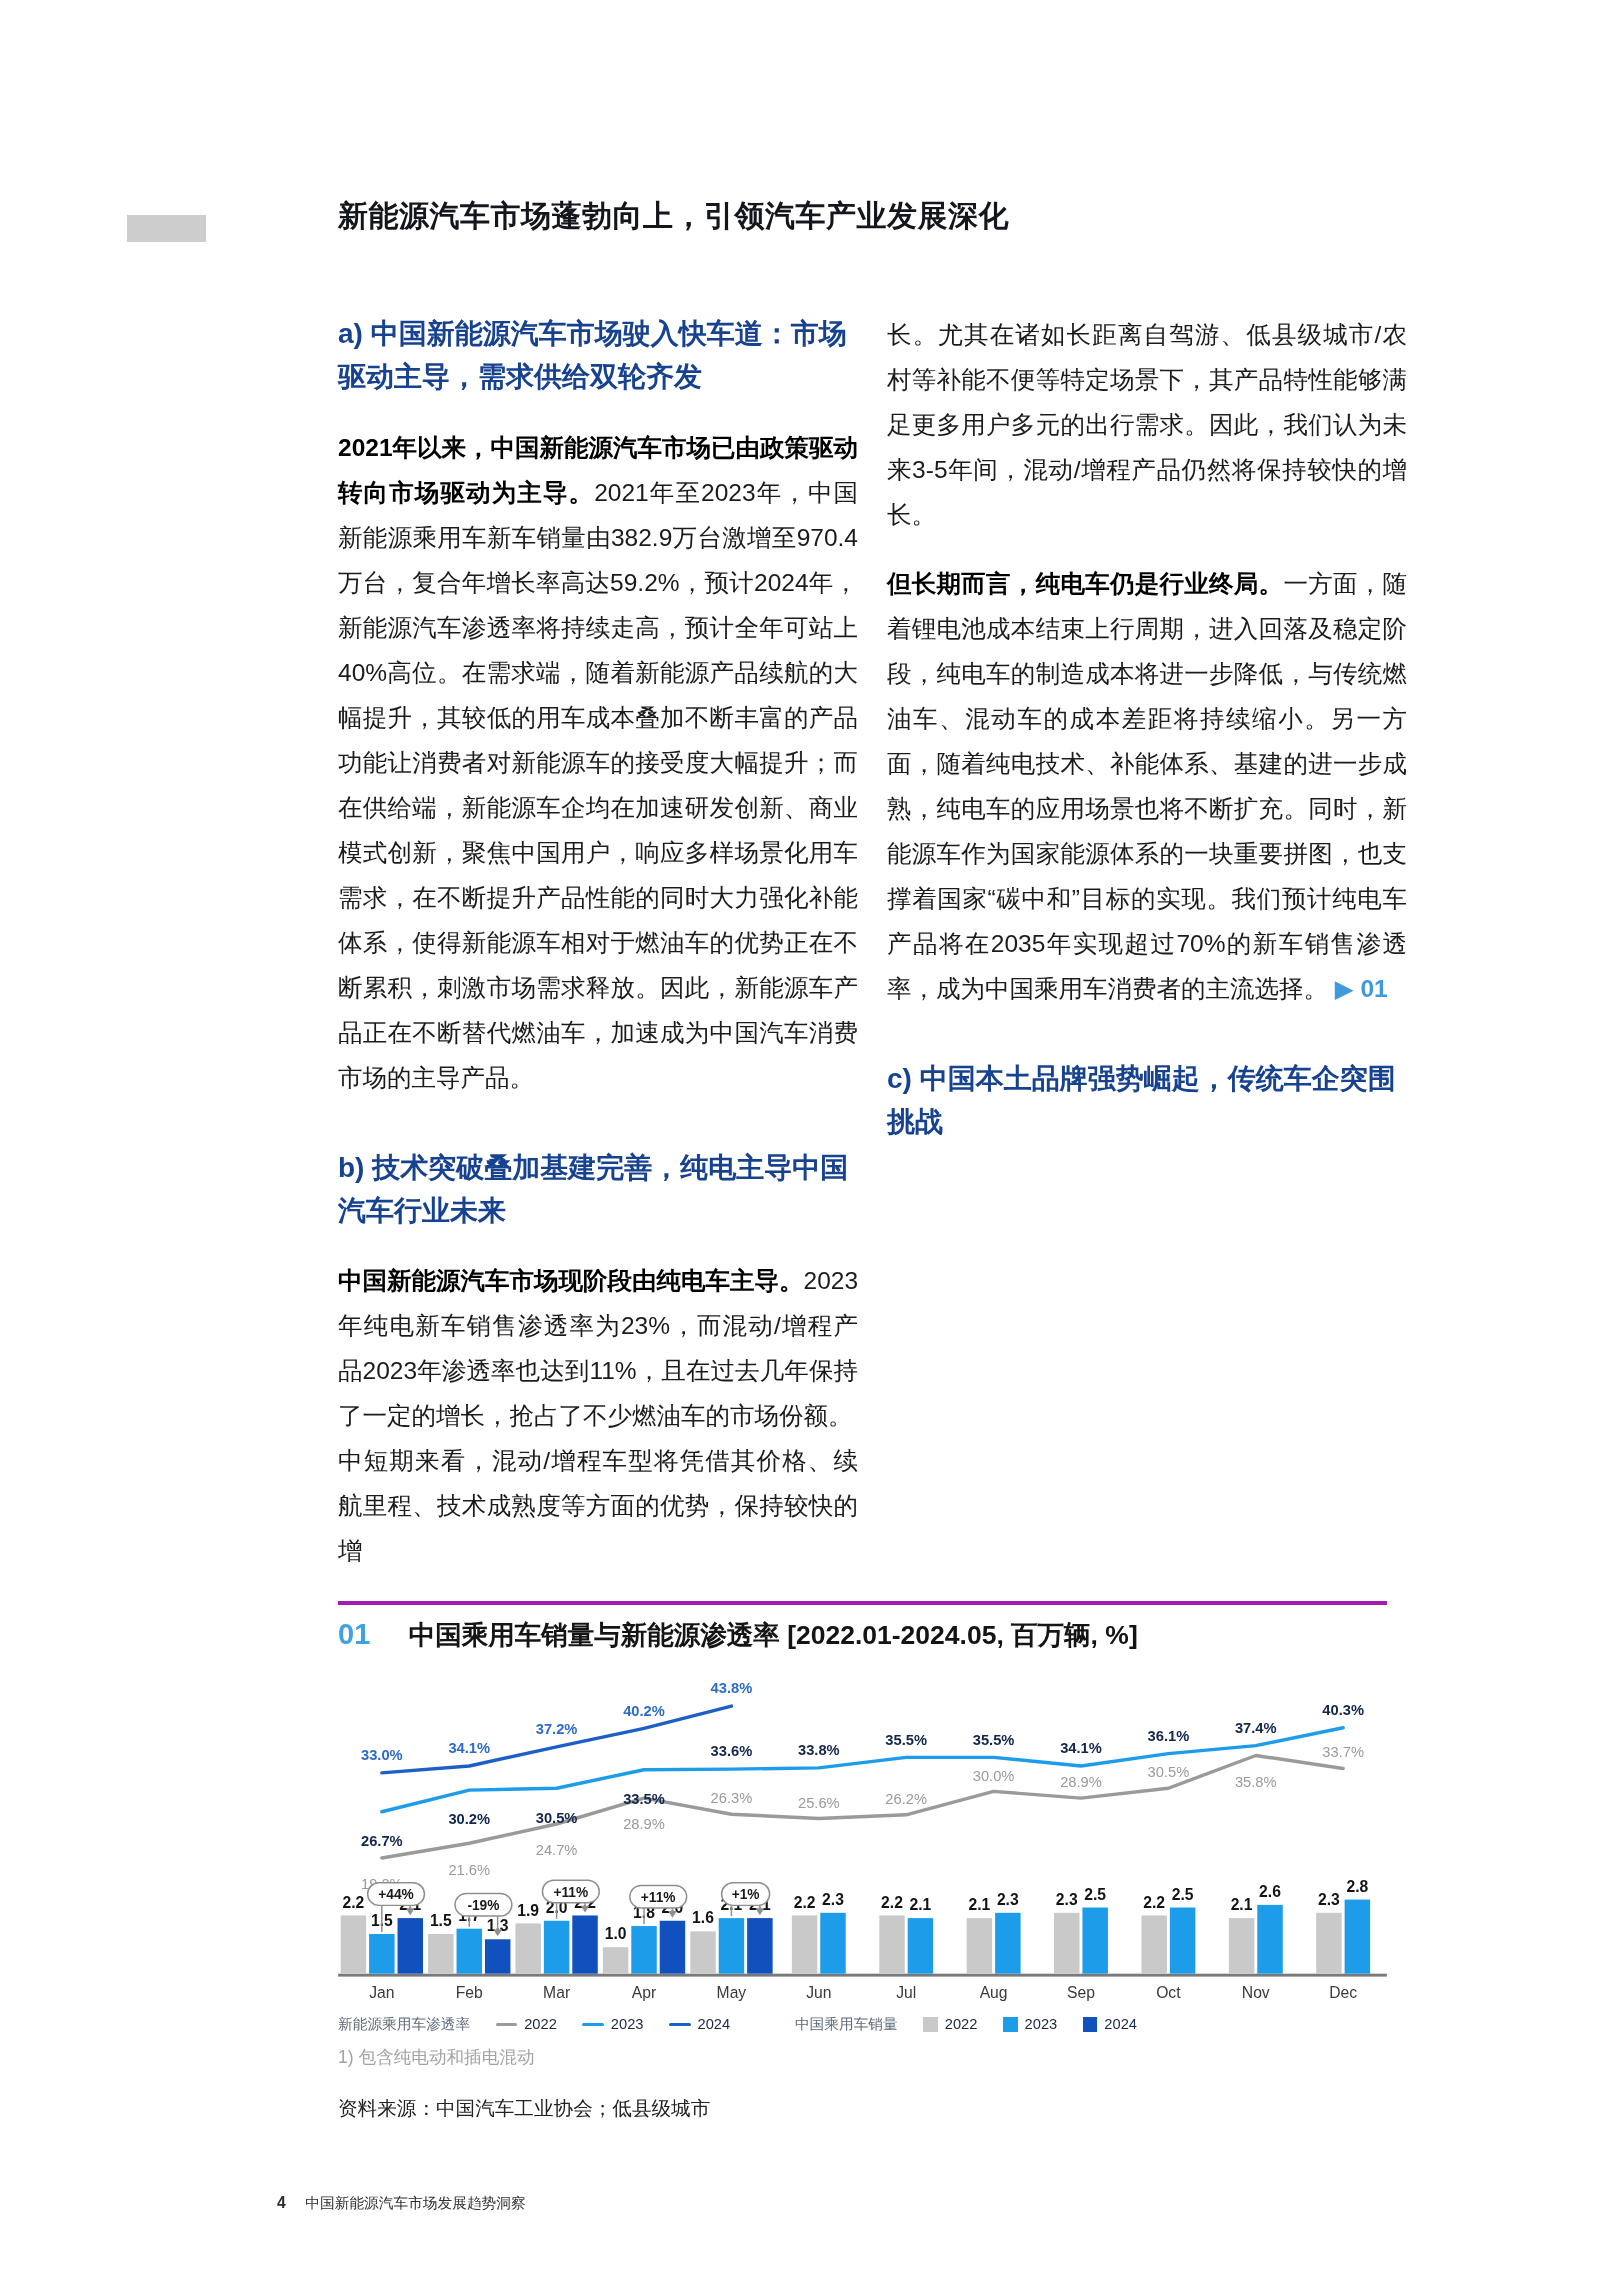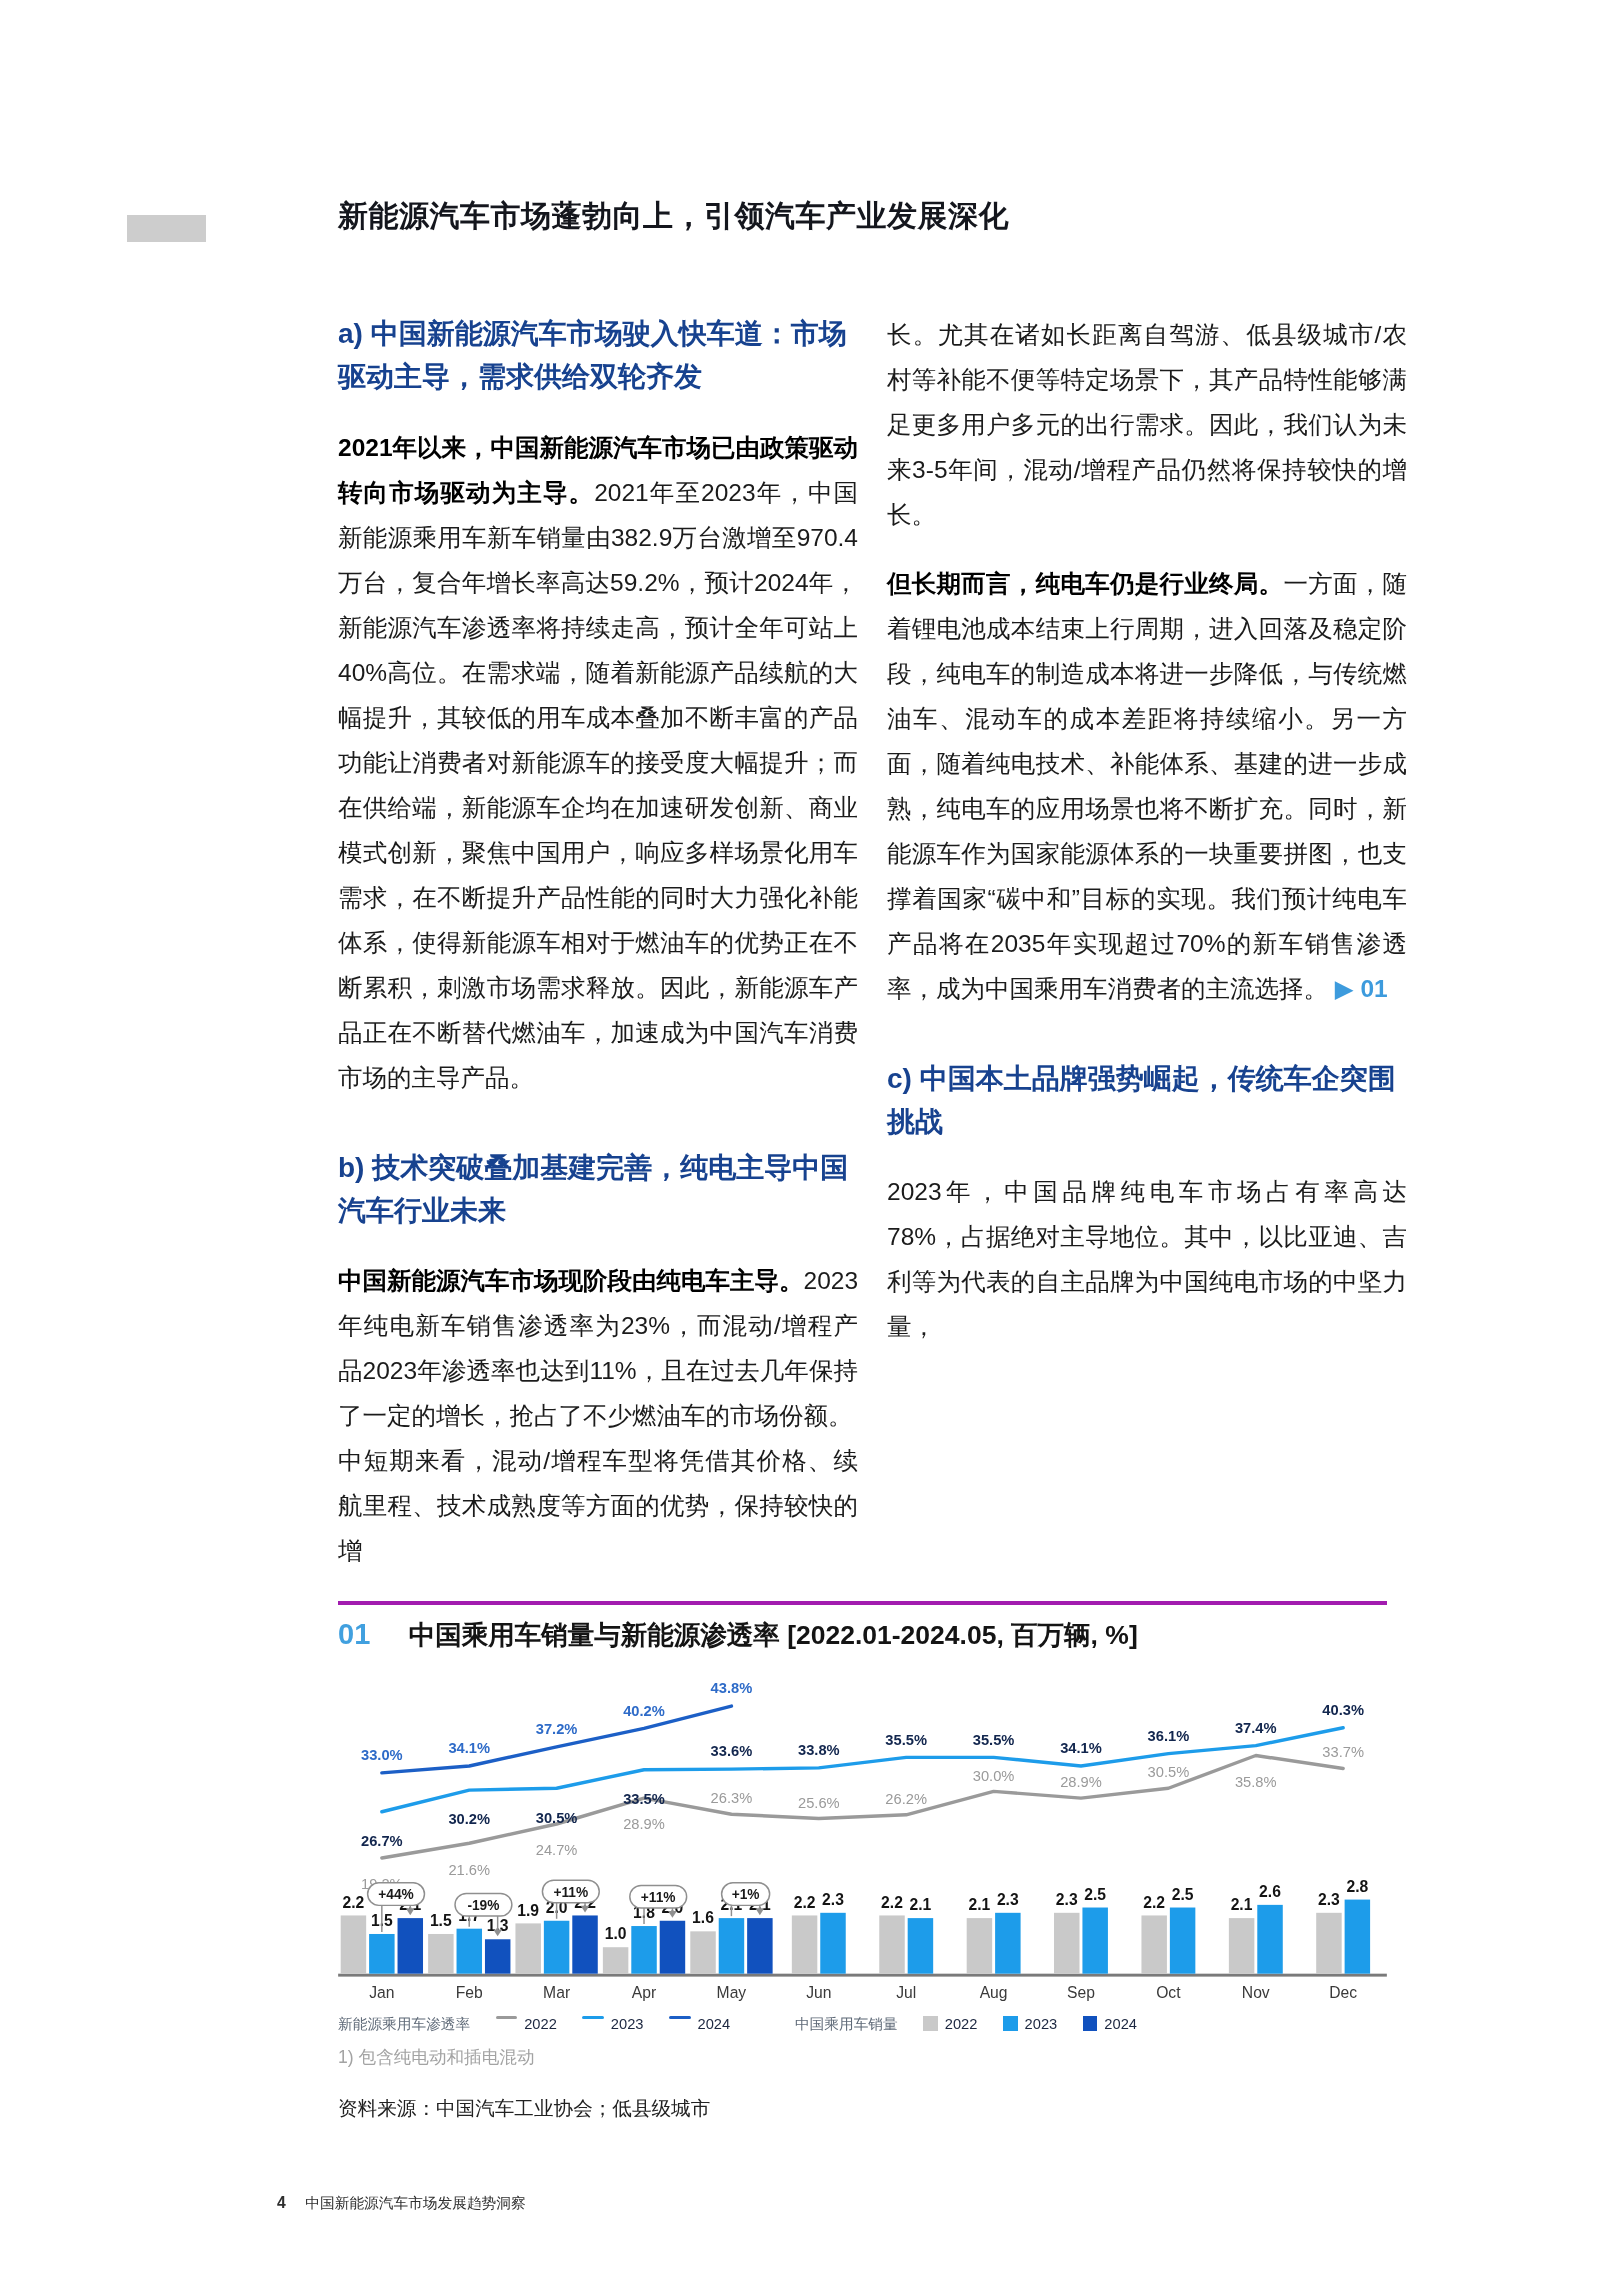--- a/index.html
+++ b/index.html
@@ -19,21 +19,21 @@
   .chart-ref{color:#3d9bdd;font-weight:bold;white-space:nowrap;}
   
   .chart-block{position:absolute;left:338px;top:1601px;width:1049px;border-top:4px solid #a21caf;padding-top:11.8px;}
   .chart-title-row{display:flex;align-items:baseline;gap:7.8px;height:43px;}
   .chart-num{font-size:29px;font-weight:bold;color:#41a0df;width:63px;flex:0 0 auto;}
   .chart-title{font-size:26.5px;font-weight:bold;color:#141414;}
   .chart-svg-wrap{margin-top:2px;}
   svg text{font-family:"Liberation Sans","DejaVu Sans",sans-serif;}
   .legend-row{display:flex;align-items:center;gap:25.5px;margin-top:3.9px;font-size:14.7px;color:#1c2740;}
   .legend-caption{color:#5f6a78;}
-  .legend-item{display:flex;align-items:flex-start;gap:6.9px;}
+  .legend-item{display:flex;align-items:center;gap:6.9px;}
   .swatch-line{display:inline-block;width:21.6px;height:2.9px;border-radius:2px;}
   .swatch-sq{display:inline-block;width:14.7px;height:14.7px;}
   .legend-gap{width:13.7px;}
   .chart-footnote{margin-top:11.8px;font-size:17.6px;color:#a3a3a3;}
   .chart-source{margin-top:25.5px;font-size:19.6px;color:#222222;}
   .footer{position:absolute;left:277px;top:2194px;display:flex;align-items:baseline;gap:19.6px;
           font-size:14.7px;color:#2e2e2e;}
   .footer-num{font-weight:bold;font-size:15.7px;}
 </style>
 </head>
@@ -51,21 +51,20 @@
     <h2 class="sec sec-gap">b) 技术突破叠加基建完善，纯电主导中国汽车行业未来</h2>
     <p class="body-p"><span class="lead">中国新能源汽车市场现阶段由纯电车主导。</span><span>2023年纯电新车销售渗透率为23%，而混动/增程产品2023年渗透率也达到11%，且在过去几年保持了一定的增长，抢占了不少燃油车的市场份额。</span></p>
     <p class="body-p">中短期来看，混动/增程车型将凭借其价格、续航里程、技术成熟度等方面的优势，保持较快的增</p>
   </div>
 
   <div class="col col-right">
     <p class="body-p">长。尤其在诸如长距离自驾游、低县级城市/农村等补能不便等特定场景下，其产品特性能够满足更多用户多元的出行需求。因此，我们认为未来3-5年间，混动/增程产品仍然将保持较快的增长。</p>
     <p class="body-p para-gap"><span class="lead">但长期而言，纯电车仍是行业终局。</span><span>一方面，随着锂电池成本结束上行周期，进入回落及稳定阶段，纯电车的制造成本将进一步降低，与传统燃油车、混动车的成本差距将持续缩小。另一方面，随着纯电技术、补能体系、基建的进一步成熟，纯电车的应用场景也将不断扩充。同时，新能源车作为国家能源体系的一块重要拼图，也支撑着国家“碳中和”目标的实现。我们预计纯电车产品将在2035年实现超过70%的新车销售渗透率，成为中国乘用车消费者的主流选择。</span> <span class="chart-ref">▶ 01</span></p>
 
     <h2 class="sec sec-gap">c) 中国本土品牌强势崛起，传统车企突围挑战</h2>
-    <p class="body-p para-gap">2023年，中国品牌纯电车市场占有率高达78%，占据绝对主导地位。其中，以比亚迪、吉利等为代表的自主品牌为中国纯电市场的中坚力量，</p>
   </div>
 
   <div class="chart-block">
     <div class="chart-title-row">
       <span class="chart-num">01</span>
       <span class="chart-title">中国乘用车销量与新能源渗透率 [2022.01-2024.05, 百万辆, %]</span>
     </div>
     <div class="chart-svg-wrap">
       <svg id="chart-svg" width="1049" height="345" viewBox="0 0 1070 352">
           <rect x="0" y="318" width="1070" height="3" fill="#7a7a7a"></rect>

